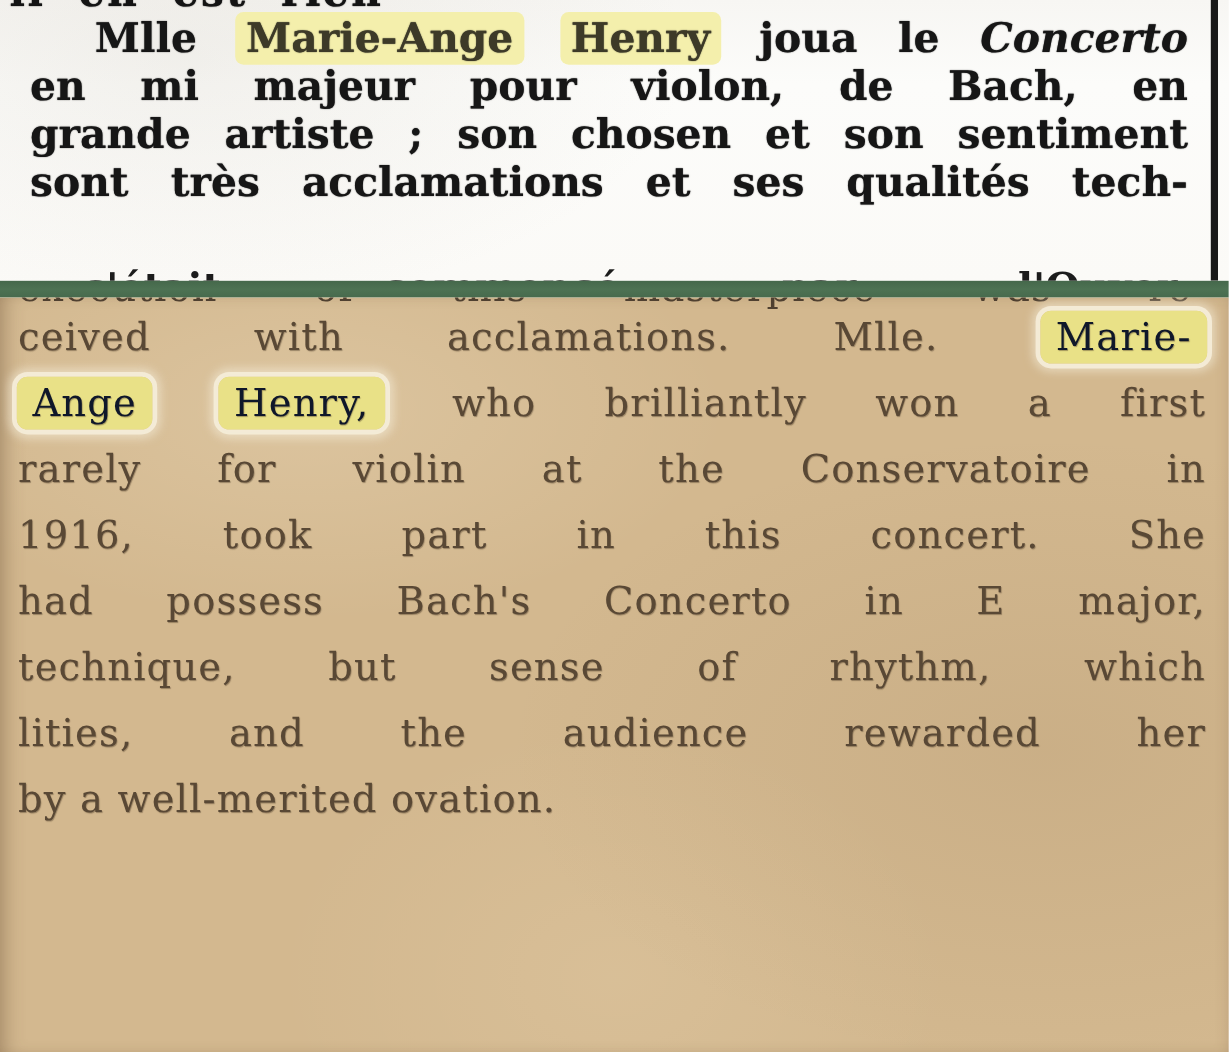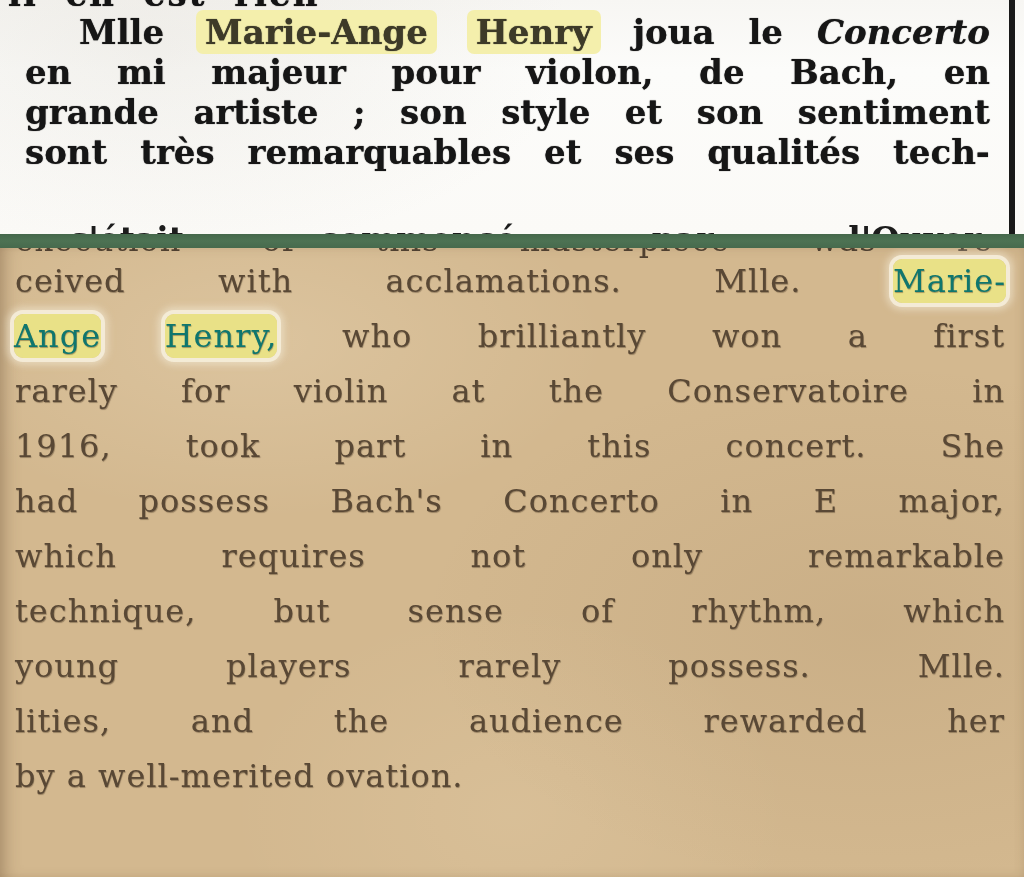--- a/index.html
+++ b/index.html
@@ -158,45 +158,45 @@
     white-space: nowrap;
     text-align: justify;
     text-align-last: justify;
     text-justify: inter-word;
   }
   .en-line.no-just { text-align-last: left; }
 
   .hl-tan {
     background: #e9e187;
     border-radius: 9px;
-    padding: 3px 0;
+    padding: 3px 13px;
     margin: 0 -1px;
-    color: #0f766e;
+    color: #0f172a;
     box-shadow: 0 0 0 4px rgba(244,236,216,0.95), 0 0 7px 7px rgba(244,236,216,0.55);
   }
 </style>
 </head>
 <body>
 
 <div class="stage">
 
   <section class="clip-white">
     <div class="fr-frag-top">il en est rien</div>
 
     <div class="fr-para">
       <div class="fr-line indent">
         <span>Mlle</span>
         <span class="hl-white">Marie-Ange</span>
         <span class="hl-white">Henry</span>
         <span>joua le</span>
         <span class="it">Concerto</span>
       </div>
       <div class="fr-line">en mi majeur pour violon, de Bach, en</div>
-      <div class="fr-line">grande artiste ; son style et son sentiment</div>
-      <div class="fr-line">sont très remarquables et ses qualités tech-</div>
+      <div class="fr-line">grande artiste ; son chosen et son sentiment</div>
+      <div class="fr-line">sont très acclamations et ses qualités tech-</div>
     </div>
 
     <div class="fr-frag-bottom">s'était commencé par l'Ouver-</div>
 
     <div class="col-rule"></div>
   </section>
 
   <div class="divider"></div>
 
   <section class="clip-tan">
@@ -208,21 +208,19 @@
         <span class="hl-tan">Marie-</span>
       </div>
       <div class="en-line">
         <span class="hl-tan">Ange</span>
         <span class="hl-tan">Henry,</span>
         <span>who brilliantly won a first</span>
       </div>
       <div class="en-line">rarely for violin at the Conservatoire in</div>
       <div class="en-line">1916, took part in this concert.  She</div>
       <div class="en-line">had possess Bach's Concerto in E major,</div>
-      <div class="en-line">which requires not only remarkable</div>
       <div class="en-line">technique, but sense of rhythm, which</div>
-      <div class="en-line">young players rarely possess.  Mlle.</div>
       <div class="en-line">lities, and the audience rewarded her</div>
       <div class="en-line no-just">by a well-merited ovation.</div>
     </div>
   </section>
 
 </div>
 
 </body></html>

